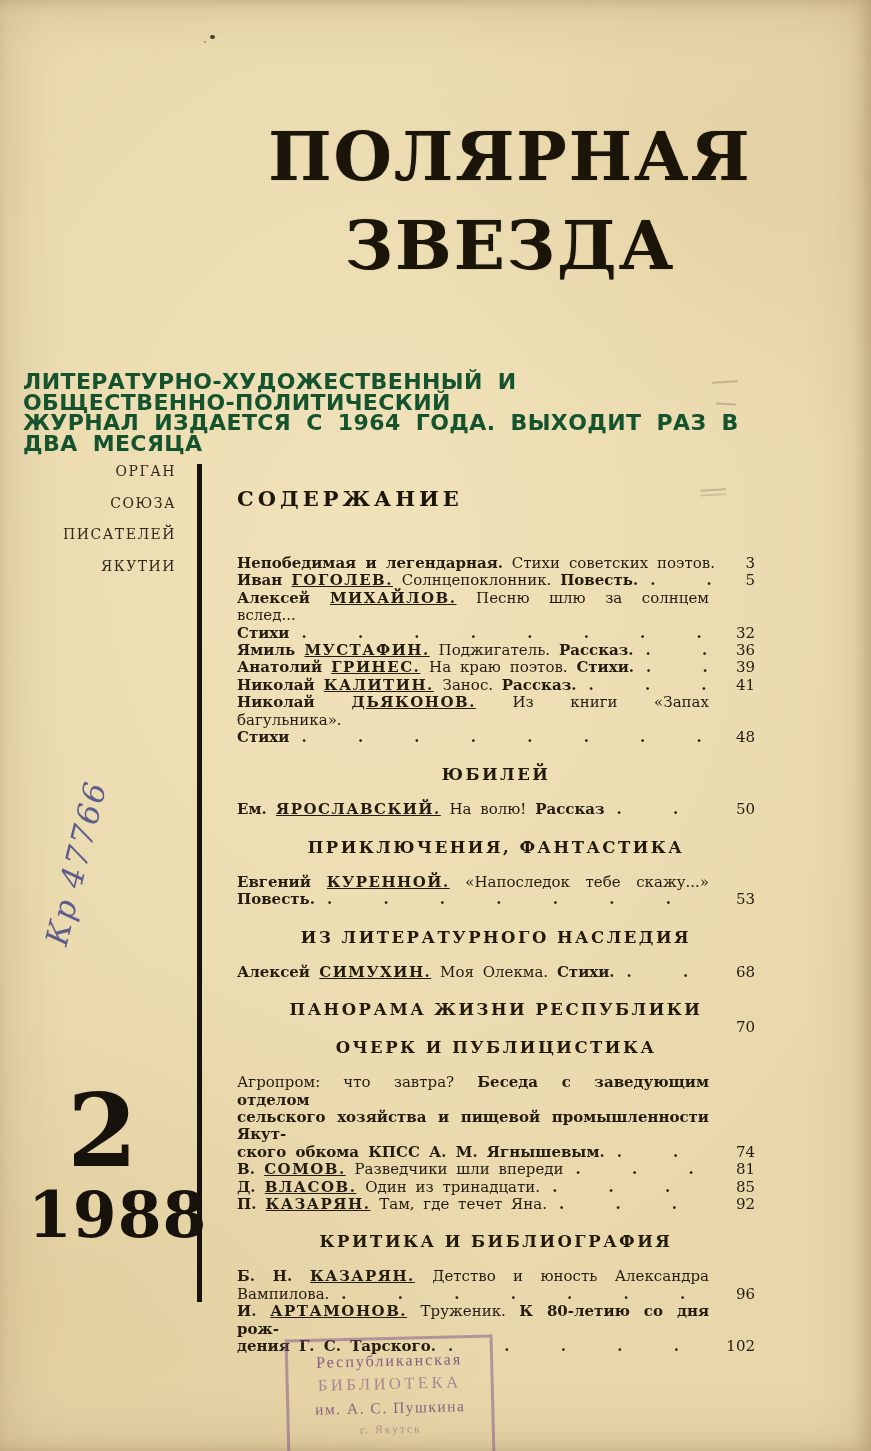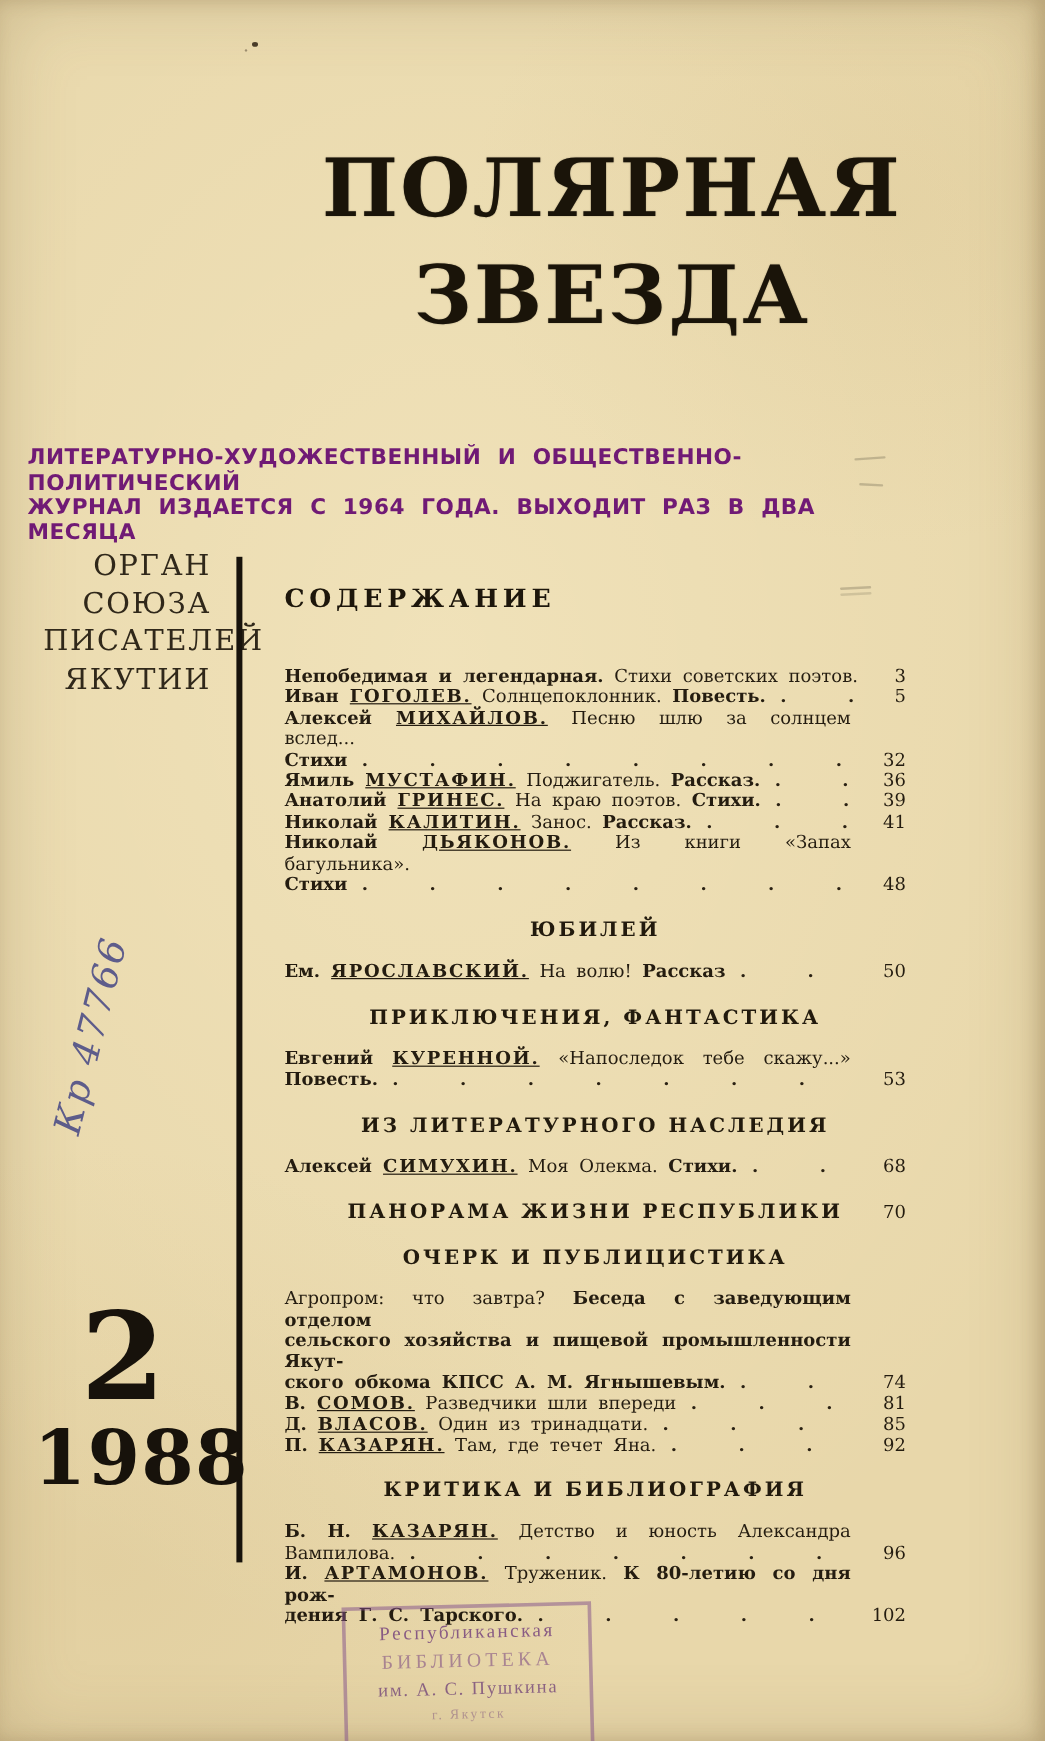--- a/index.html
+++ b/index.html
@@ -19,27 +19,27 @@
   
   .title{
     position:absolute;left:250px;top:112px;width:520px;
     font-size:67px;line-height:89px;font-weight:bold;letter-spacing:2px;
     text-align:center;color:#1a1409;
     text-shadow:0 0 1px rgba(26,20,9,.5);
   }
   .subtitle{
     position:absolute;left:23px;top:372px;width:720px;
     font-family:"DejaVu Sans","Liberation Sans",sans-serif;
-    font-size:18px;line-height:20.5px;font-weight:bold;
-    letter-spacing:.4px;word-spacing:7px;color:#701a75;
+    font-size:22px;line-height:20.5px;font-weight:bold;
+    letter-spacing:.4px;word-spacing:7px;color:#14532d;
   }
   
   .organ{
     position:absolute;left:36px;top:456px;width:140px;
-    text-align:right;font-size:24px;line-height:31.5px;
+    text-align:right;font-size:14px;line-height:31.5px;
     letter-spacing:1.5px;color:#30281a;
   }
   .vrule{position:absolute;left:197px;top:464px;width:5px;height:838px;background:#17120b;}
   .issue-number{
     position:absolute;left:55px;top:1080px;width:95px;text-align:center;
     font-size:101px;line-height:101px;font-weight:bold;color:#17120b;
   }
   .issue-year{
     position:absolute;left:28px;top:1184px;width:150px;text-align:center;
     font-size:63px;line-height:63px;font-weight:bold;color:#17120b;letter-spacing:1px;
@@ -56,21 +56,21 @@
   .toc{position:absolute;left:237px;top:486px;width:518px;}
   .toc-main-head{
     text-align:left;font-size:21px;font-weight:bold;letter-spacing:4px;
     margin:0 0 44px 0;color:#1d160b;
   }
   .sec-head{
     position:relative;text-align:center;font-size:16.5px;font-weight:bold;
     letter-spacing:2.5px;margin:19px 0 17px 0;color:#221a0d;
   }
   .sec-head .head-page{
-    position:absolute;right:0;top:1px;width:40px;text-align:right;
+    position:absolute;right:0;top:18px;width:40px;text-align:right;
     font-weight:normal;letter-spacing:0;font-size:15px;
   }
   .toc-row{display:flex;align-items:flex-start;line-height:17.4px;font-size:15px;word-spacing:4px;}
   .row-text{white-space:nowrap;}
   .row-text.fill{flex:1;white-space:normal;text-align:justify;text-align-last:justify;}
   .row-text.fill.no-page{padding-right:46px;}
   .sg-p{font-weight:normal;}
   .sg-b{font-weight:bold;}
   .sg-c{font-weight:bold;letter-spacing:1.5px;text-decoration:underline;}
   .leader{

